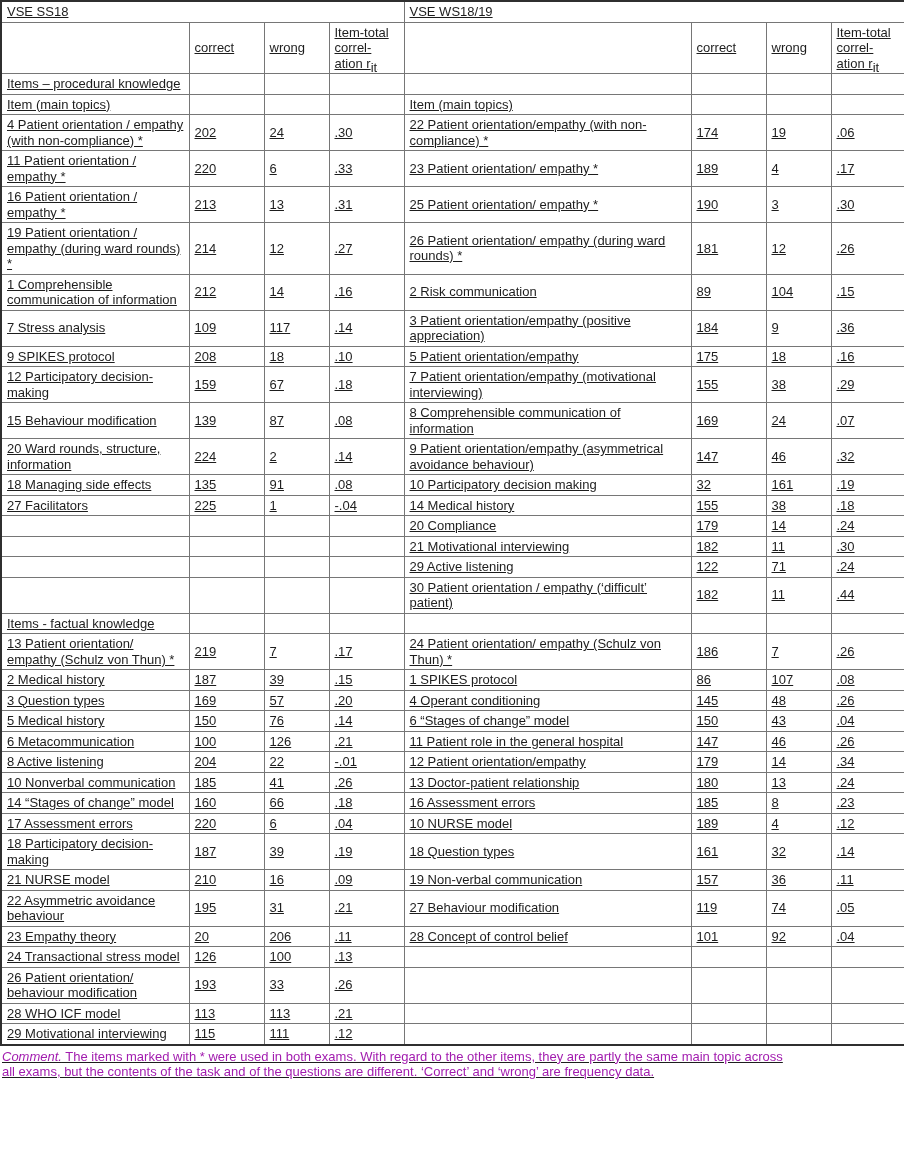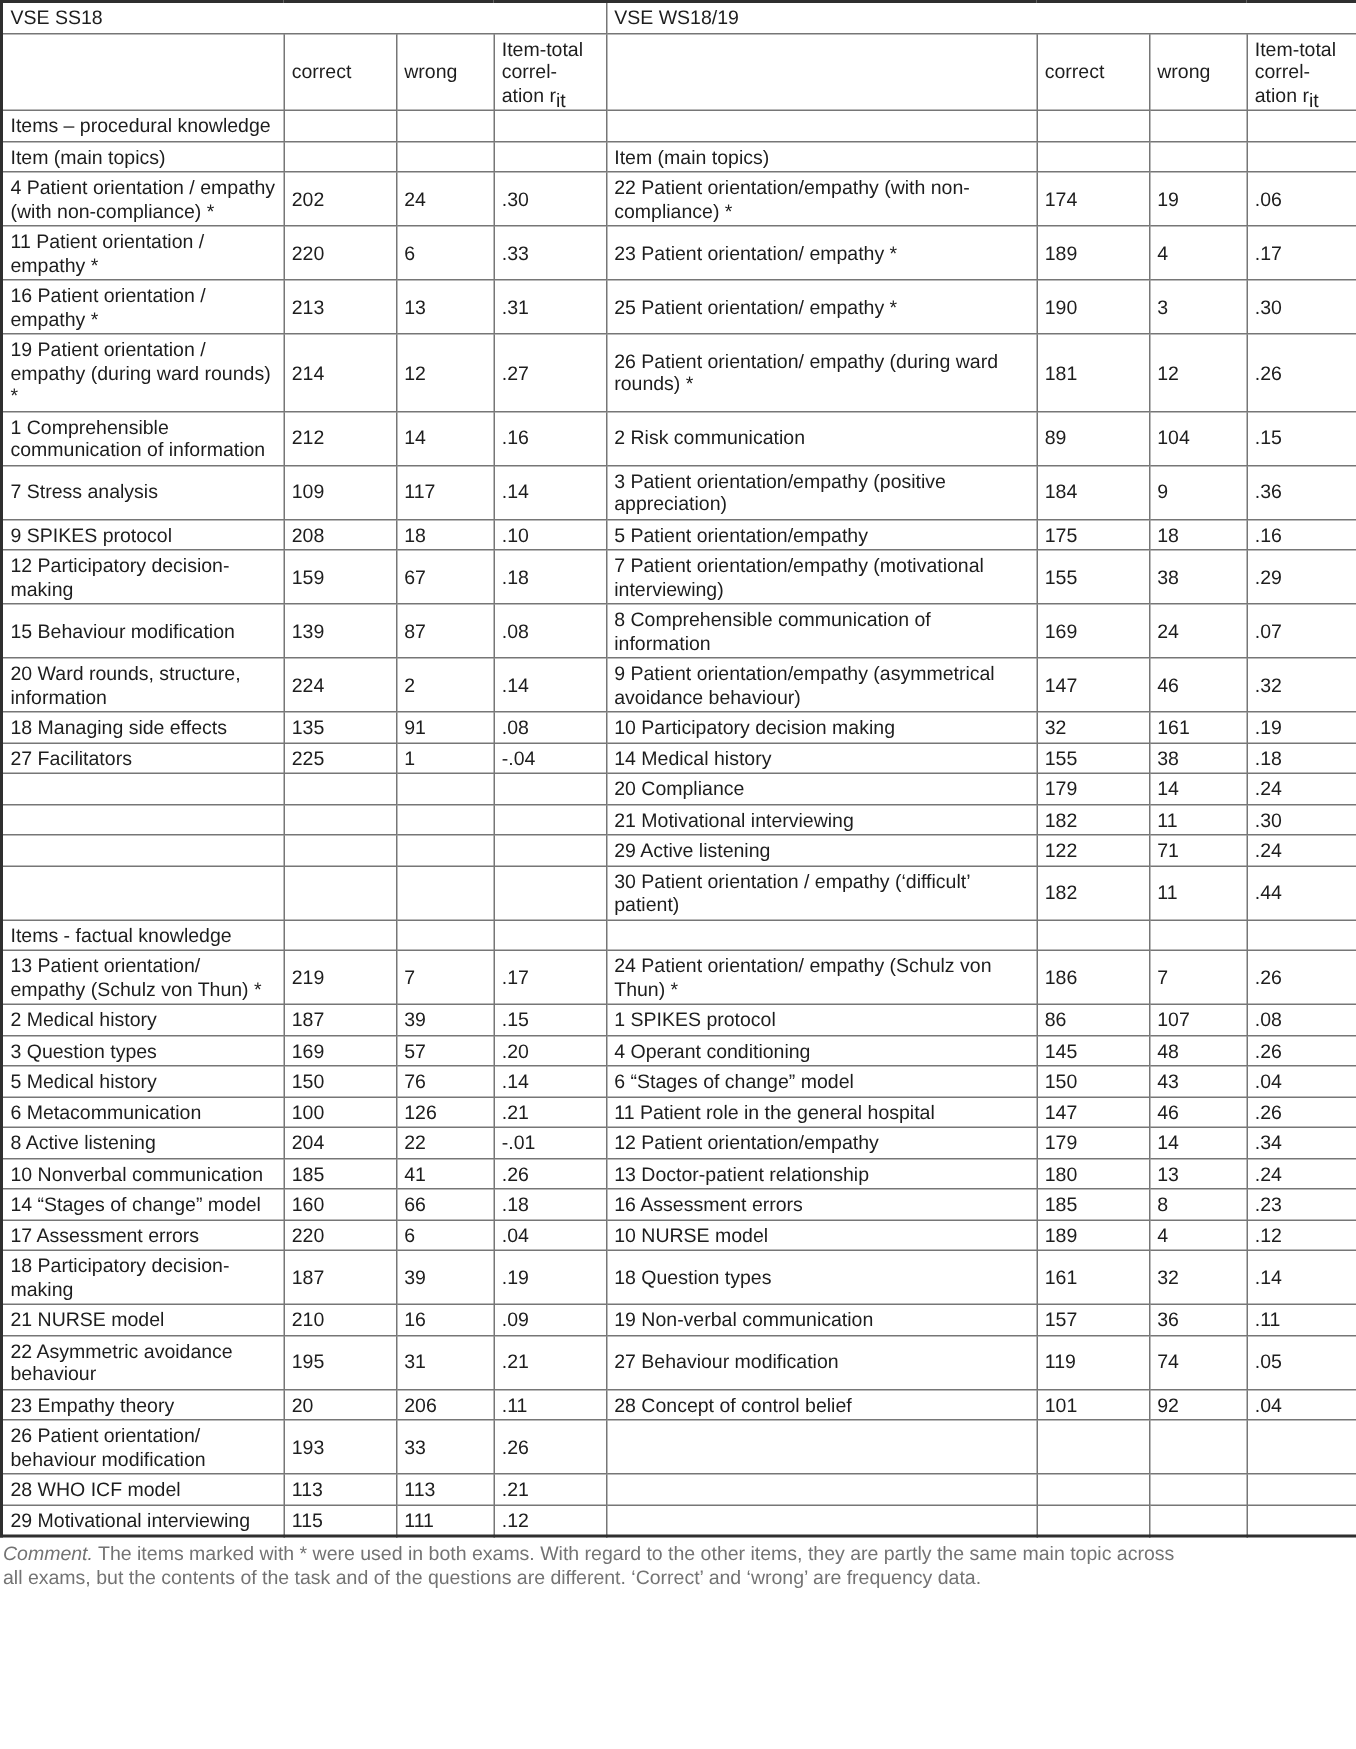--- a/index.html
+++ b/index.html
@@ -1,19 +1,20 @@
 <!DOCTYPE html>
 <html><head>
 <meta charset="utf-8">
 <style>
   html, body { margin: 0; padding: 0; background: #ffffff; }
   .page {
     width: 788px;
     font-family: "Liberation Sans", "DejaVu Sans", sans-serif;
     color: #1d1d1d;
+    text-decoration: underline;
   }
   table.results {
     width: 904px;
     border-collapse: collapse;
     table-layout: fixed;
     border: 2px solid #2f2f2f;
   }
   table.results th, table.results td {
     border: 1px solid #767676;
     font-size: 13px;
@@ -34,21 +35,21 @@
   .rit-line { display: block; }
   sub.rit-sub {
     font-size: 13px;
     line-height: 0;
     vertical-align: sub;
   }
   .comment {
     margin: 3px 2px 0 2px;
     font-size: 13px;
     line-height: 15.5px;
-    color: #737373;
+    color: #a21caf;
   }
   .comment i { font-style: italic; }
 </style>
 </head>
 <body>
 
 <div class="page">
   <table class="results">
     <colgroup>
       <col style="width:188px">
@@ -399,20 +400,30 @@
           <td class="item">23 Empathy theory</td>
           <td class="num">20</td>
           <td class="num">206</td>
           <td class="num">.11</td>
           <td class="item">28 Concept of control belief</td>
           <td class="num">101</td>
           <td class="num">92</td>
           <td class="num">.04</td>
         </tr>
         <tr>
+          <td class="item">24 Transactional stress model</td>
+          <td class="num">126</td>
+          <td class="num">100</td>
+          <td class="num">.13</td>
+          <td class="item"></td>
+          <td class="num"></td>
+          <td class="num"></td>
+          <td class="num"></td>
+        </tr>
+        <tr>
           <td class="item">26 Patient orientation/ behaviour modification</td>
           <td class="num">193</td>
           <td class="num">33</td>
           <td class="num">.26</td>
           <td class="item"></td>
           <td class="num"></td>
           <td class="num"></td>
           <td class="num"></td>
         </tr>
         <tr>

